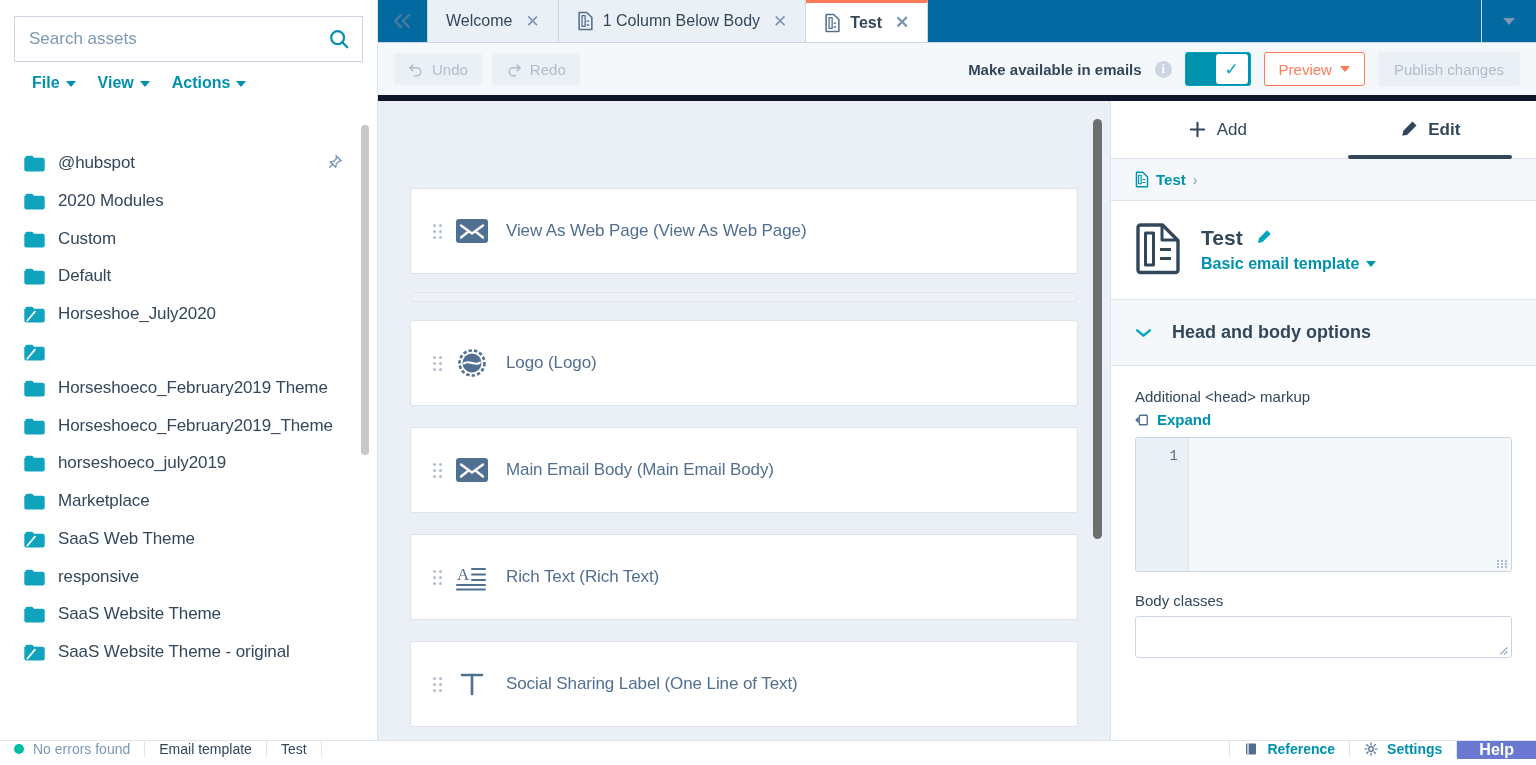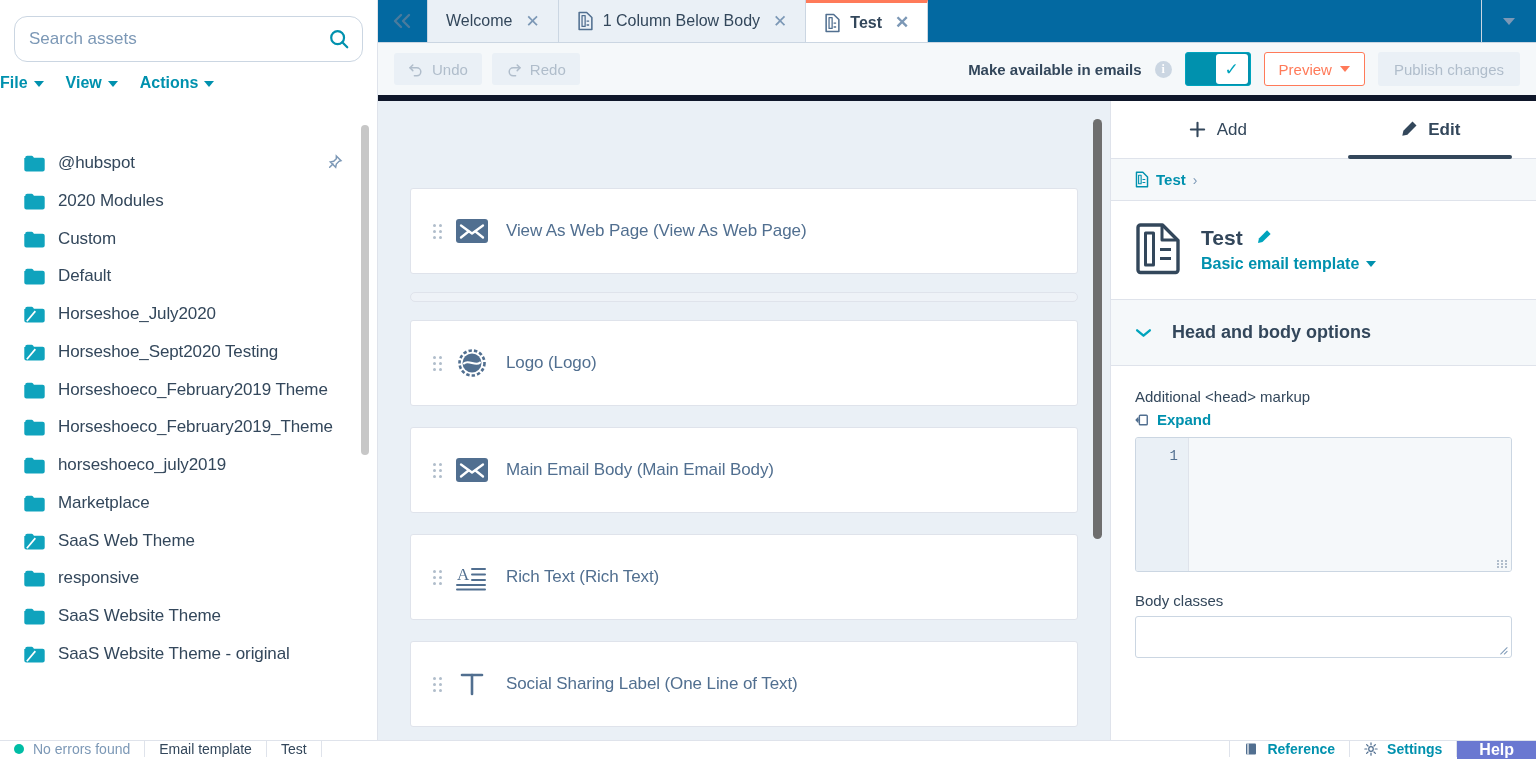--- a/index.html
+++ b/index.html
@@ -12,36 +12,36 @@
 
   
   #sidebar {
     position: absolute; left: 0; top: 0; width: 378px; height: 740px;
     background: #fff; border-right: 1px solid #dfe3eb;
     overflow: hidden;
   }
   #search-wrap { padding: 16px 14px 0 14px; }
   .search-box {
     position: relative; height: 46px;
-    border: 1px solid #cbd6e2; border-radius: 13px; background: #fff;
+    border: 1px solid #cbd6e2; border-radius: 0; background: #fff;
   }
   .search-box input {
     width: 100%; height: 44px; border: 0; outline: 0; background: transparent;
     padding: 0 44px 0 14px; font-size: 17px; color: #33475b;
     font-family: "Liberation Sans", sans-serif;
   }
   .search-box input::placeholder { color: #7c98b6; }
   .search-ico {
     position: absolute; right: 12px; top: 50%; transform: translateY(-50%);
     width: 22px; height: 22px; color: #0091ae; cursor: pointer;
   }
 
   #menubar {
     display: flex; align-items: center; gap: 22px;
-    padding: 12px 16px 10px 0;
+    padding: 12px 16px 10px 32px;
   }
   .menu-item {
     display: flex; align-items: center; gap: 6px;
     color: #0091ae; font-size: 16px; font-weight: bold; cursor: pointer;
   }
   .caret {
     width: 0; height: 0; border-left: 5px solid transparent;
     border-right: 5px solid transparent; border-top: 6px solid #0091ae;
     margin-top: 2px;
   }
@@ -350,21 +350,20 @@
         <line x1="3" y1="18" x2="13" y2="6" stroke="#fff" stroke-width="2"></line>
       </svg>
       <span class="file-label">Horseshoe_July2020</span>
     </div>
 
     <div class="file-row">
       <svg class="folder-ico" viewBox="0 0 24 20">
         <path fill="#0fa3bd" d="M1 3.5A2.5 2.5 0 013.5 1h5.2c.6 0 1.2.3 1.6.8l1 1.4h10.2A2.5 2.5 0 0124 5.7V17a2.5 2.5 0 01-2.5 2.5h-19A2.5 2.5 0 010 17V3.5z"></path>
         <line x1="3" y1="18" x2="13" y2="6" stroke="#fff" stroke-width="2"></line>
       </svg>
-      <span class="file-label">Horseshoe_Sept2020 Testing</span>
     </div>
 
     <div class="file-row">
       <svg class="folder-ico" viewBox="0 0 24 20">
         <path fill="#0fa3bd" d="M1 3.5A2.5 2.5 0 013.5 1h5.2c.6 0 1.2.3 1.6.8l1 1.4h10.2A2.5 2.5 0 0124 5.7V17a2.5 2.5 0 01-2.5 2.5h-19A2.5 2.5 0 010 17V3.5z"></path>
       </svg>
       <span class="file-label">Horseshoeco_February2019 Theme</span>
     </div>
 
     <div class="file-row" style="padding-right:80px;">

